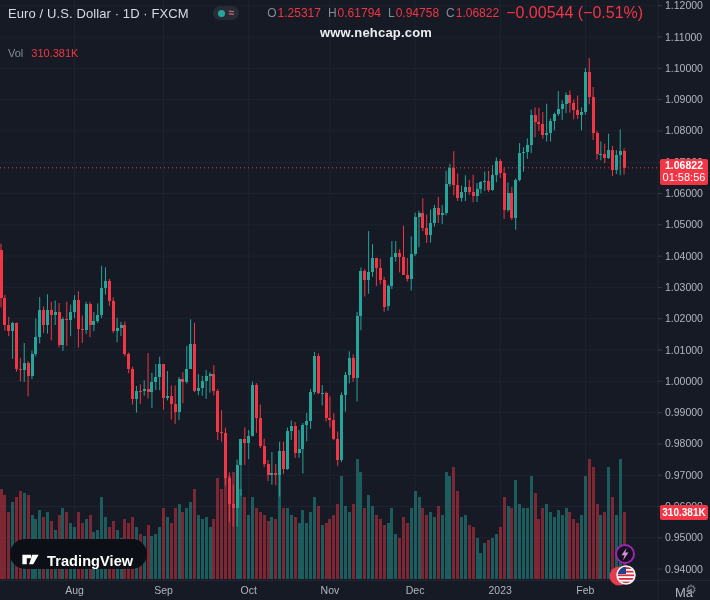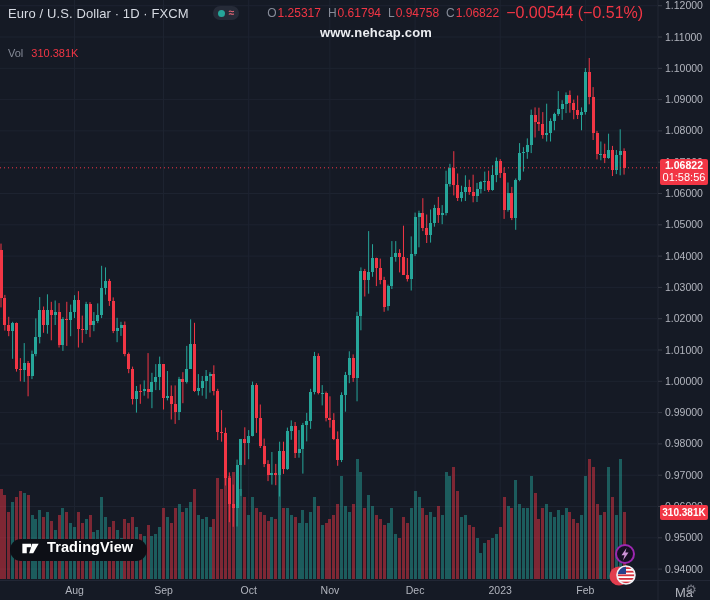--- a/index.html
+++ b/index.html
@@ -39,21 +39,21 @@
   
   .price-badge{position:absolute;left:660px;top:159px;width:48px;height:26px;background:#f23645;
                border-radius:2px;color:#fff;text-align:center;z-index:20;}
   .price-badge .p{font-size:10.5px;font-weight:bold;line-height:13px;}
   .price-badge .t{font-size:11px;line-height:11px;}
   .vol-badge{position:absolute;left:660px;top:505px;width:48px;height:15px;background:#f23645;
              border-radius:2px;color:#fff;font-size:10px;font-weight:bold;text-align:center;
              line-height:15px;z-index:20;}
 
   
-  .tv-logo{position:absolute;left:10px;top:539px;height:22px;display:flex;align-items:flex-start;
+  .tv-logo{position:absolute;left:10px;top:539px;height:30px;display:flex;align-items:flex-end;
            gap:7px;padding:0 14px 0 11px;background:#0d0f16;border-radius:17px;z-index:30;
            cursor:pointer;}
   .tv-logo .txt{color:#fff;font-size:14.5px;font-weight:bold;letter-spacing:.1px;}
 
   .float-icons{position:absolute;left:604px;top:541px;z-index:28;}
 
   .gear{position:absolute;left:682px;top:581px;width:18px;height:18px;color:#787b86;
         font-size:13px;line-height:18px;text-align:center;z-index:22;cursor:pointer;}
   .ma-label{position:absolute;left:675px;top:585px;color:#b2b5be;font-size:13px;z-index:21;}
 </style>

